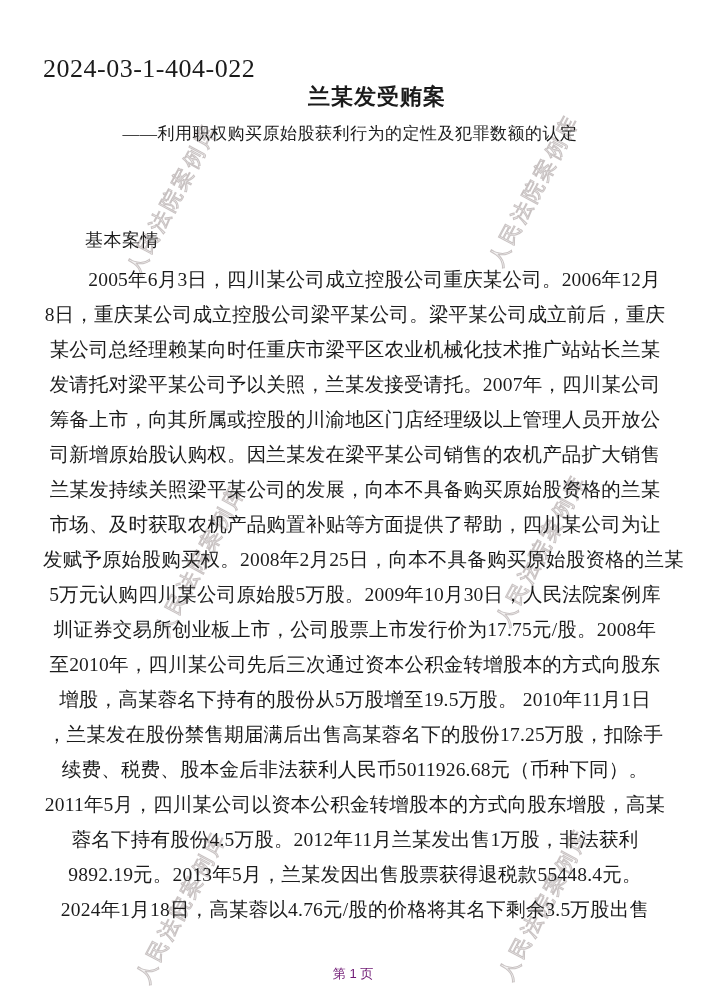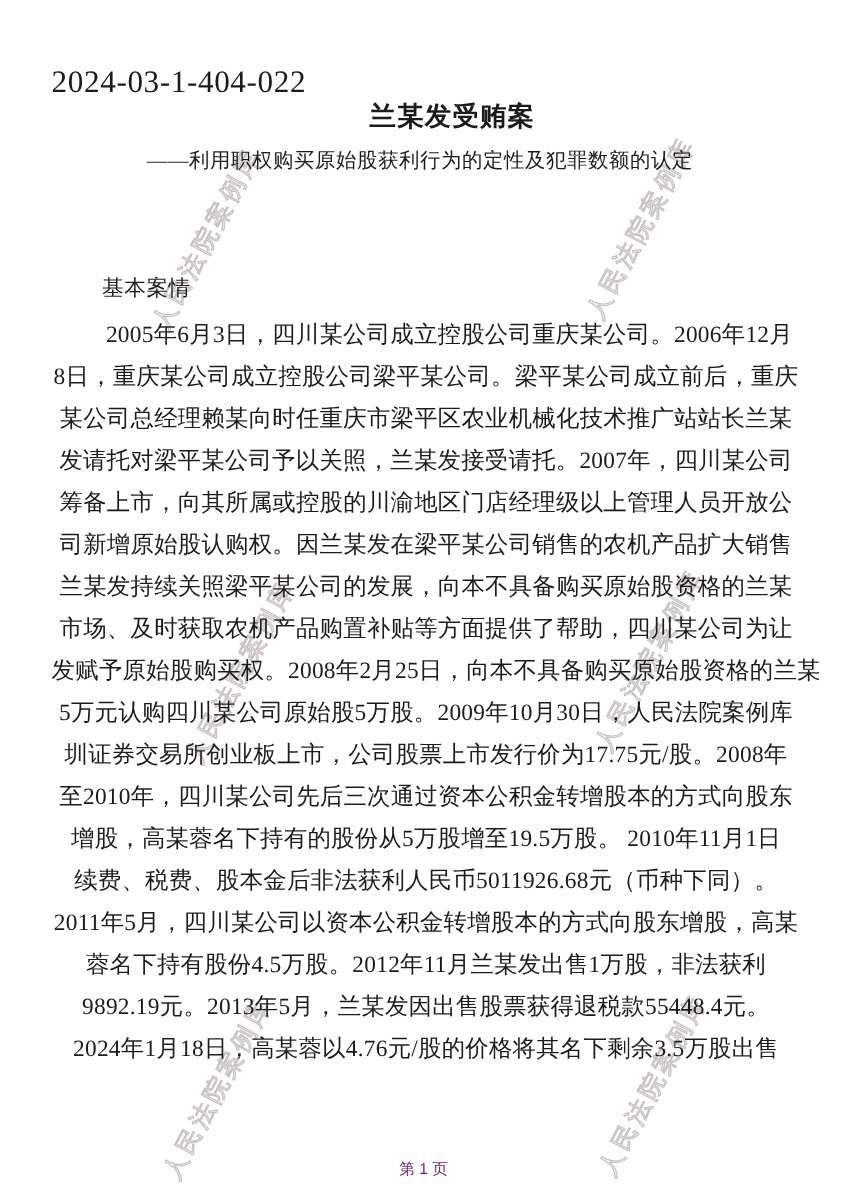--- a/index.html
+++ b/index.html
@@ -144,20 +144,21 @@
       <div class="body-line">发请托对梁平某公司予以关照，兰某发接受请托。2007年，四川某公司</div>
       <div class="body-line">筹备上市，向其所属或控股的川渝地区门店经理级以上管理人员开放公</div>
       <div class="body-line">司新增原始股认购权。因兰某发在梁平某公司销售的农机产品扩大销售</div>
       <div class="body-line">兰某发持续关照梁平某公司的发展，向本不具备购买原始股资格的兰某</div>
       <div class="body-line">市场、及时获取农机产品购置补贴等方面提供了帮助，四川某公司为让</div>
       <div class="body-line">发赋予原始股购买权。2008年2月25日，向本不具备购买原始股资格的兰某</div>
       <div class="body-line">5万元认购四川某公司原始股5万股。2009年10月30日，人民法院案例库</div>
       <div class="body-line">圳证券交易所创业板上市，公司股票上市发行价为17.75元/股。2008年</div>
       <div class="body-line">至2010年，四川某公司先后三次通过资本公积金转增股本的方式向股东</div>
       <div class="body-line">增股，高某蓉名下持有的股份从5万股增至19.5万股。 2010年11月1日</div>
+      <div class="body-line">，兰某发在股份禁售期届满后出售高某蓉名下的股份17.25万股，扣除手</div>
       <div class="body-line">续费、税费、股本金后非法获利人民币5011926.68元（币种下同）。</div>
       <div class="body-line">2011年5月，四川某公司以资本公积金转增股本的方式向股东增股，高某</div>
       <div class="body-line">蓉名下持有股份4.5万股。2012年11月兰某发出售1万股，非法获利</div>
       <div class="body-line">9892.19元。2013年5月，兰某发因出售股票获得退税款55448.4元。</div>
       <div class="body-line">2024年1月18日，高某蓉以4.76元/股的价格将其名下剩余3.5万股出售</div>
     </div>
 
   <div class="page-footer">第 1 页</div>
 
 </div>

